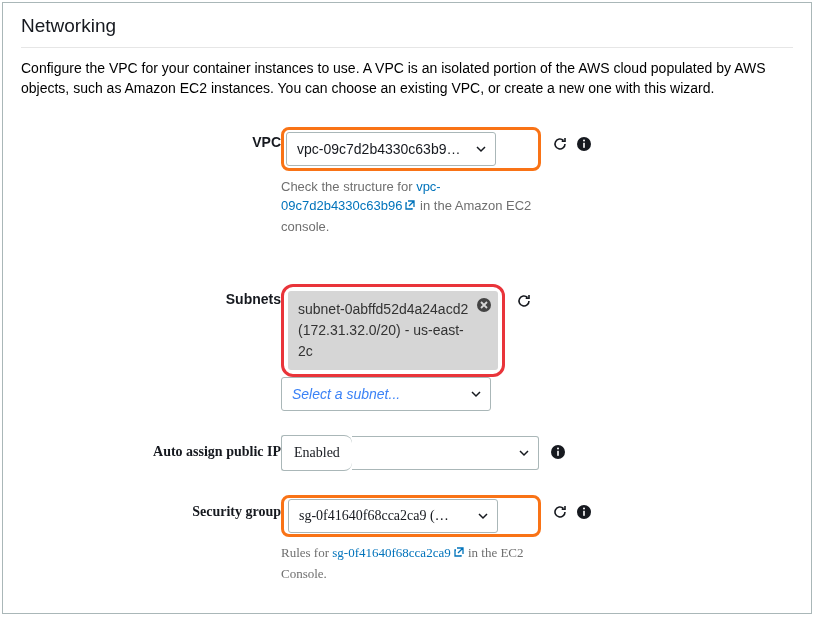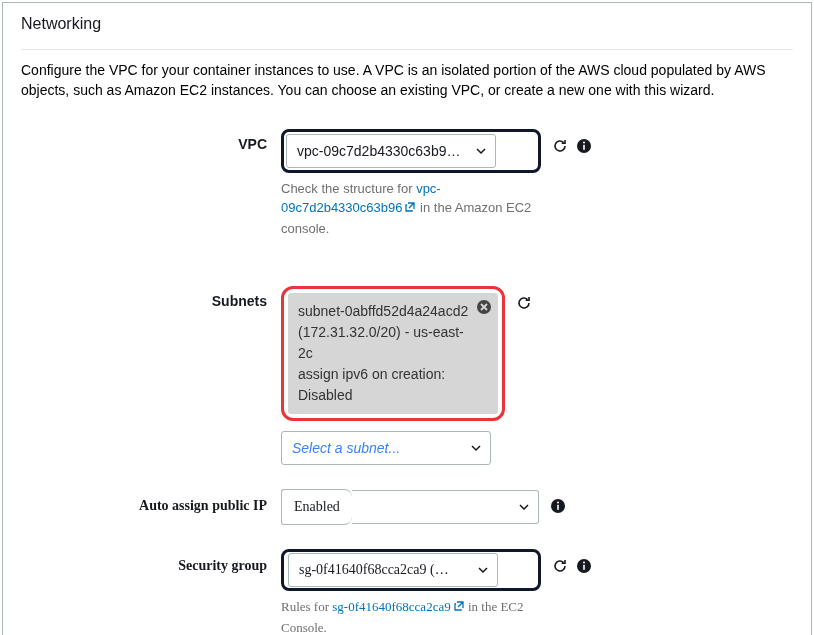--- a/index.html
+++ b/index.html
@@ -9,42 +9,41 @@
       color: #16191f;
       background: #fff;
       padding: 2px;
     }
     .panel {
       border: 1px solid #aab7b8;
       padding: 12px 18px 18px 18px;
       width: 810px;
     }
     .panel-title {
-      font-size: 16px;
+      font-size: 19px;
       font-weight: 400;
       color: #16191f;
       border-bottom: 1px solid #e6e6e6;
-      padding-bottom: 16px;
+      padding-bottom: 10px;
       margin-bottom: 10px;
     }
     .panel-desc {
       font-size: 14px;
       color: #000000;
       line-height: 1.45;
       margin-bottom: 28px;
     }
     .form-row {
       display: flex;
       align-items: flex-start;
       margin-bottom: 12px;
     }
     .form-label {
       width: 260px;
       text-align: right;
-      padding-right: 14px;
       padding-top: 7px;
       font-weight: 700;
       color: #16191f;
       font-size: 14px;
     }
     .form-field {
       display: flex;
       align-items: flex-start;
       gap: 10px;
     }
@@ -68,21 +67,21 @@
     }
     .select-box.placeholder { color: #3b82f6; font-style: italic; width: 210px; }
     .select-box .caret {
       position: absolute;
       right: 8px;
       top: 50%;
       transform: translateY(-50%);
     }
     .caret svg { width: 12px; height: 12px; display: block; }
     .highlight-ring {
-      border: 3px solid #0f172a;
+      border: 3px solid #f97316;
       border-radius: 8px;
       padding: 2px;
       display: inline-block;
     }
     .highlight-ring.small-pad { padding: 1px 4px; }
     .icon-btn {
       width: 18px; height: 18px;
       display: inline-flex; align-items: center; justify-content: center;
       cursor: pointer;
       color: #16191f;
@@ -116,21 +115,20 @@
     }
     .subnet-selected .remove {
       position: absolute;
       top: 6px;
       right: 6px;
       cursor: pointer;
     }
     .subnet-wrap {
       display: flex;
       flex-direction: column;
-      gap: 10px;
     }
     .subnets-ring {
       border: 3px solid #e9343a;
       border-radius: 12px;
       padding: 4px;
     }
     .ip-row .form-label { padding-top: 9px; }
     .sg-row .form-label { padding-top: 9px; }
     .row-gap-large { margin-top: 48px; }
     .row-gap-med { margin-top: 24px; font-family: Liberation Serif, serif; }
@@ -215,21 +213,20 @@
   </div>
 
   <div class="form-row row-gap-large">
     <div class="form-label">Subnets</div>
     <div class="form-field">
       <div class="subnet-wrap">
         <span class="subnets-ring">
           <div class="subnet-selected">
             <span>subnet-0abffd52d4a24acd2</span><br>
             <span>(172.31.32.0/20) - us-east-2c</span><br>
-            <span>assign ipv6 on creation: Disabled</span>
             <span class="remove">
               <svg width="16" height="16" viewBox="0 0 16 16">
                   <circle cx="8" cy="8" r="7" fill="#444"></circle>
                   <path d="M5 5l6 6M11 5l-6 6" stroke="#d6d6d6" stroke-width="1.8"></path>
                 </svg>
             </span>
           </div>
         </span>
         <div class="select-box placeholder">
           <span class="truncate">Select a subnet...</span>

